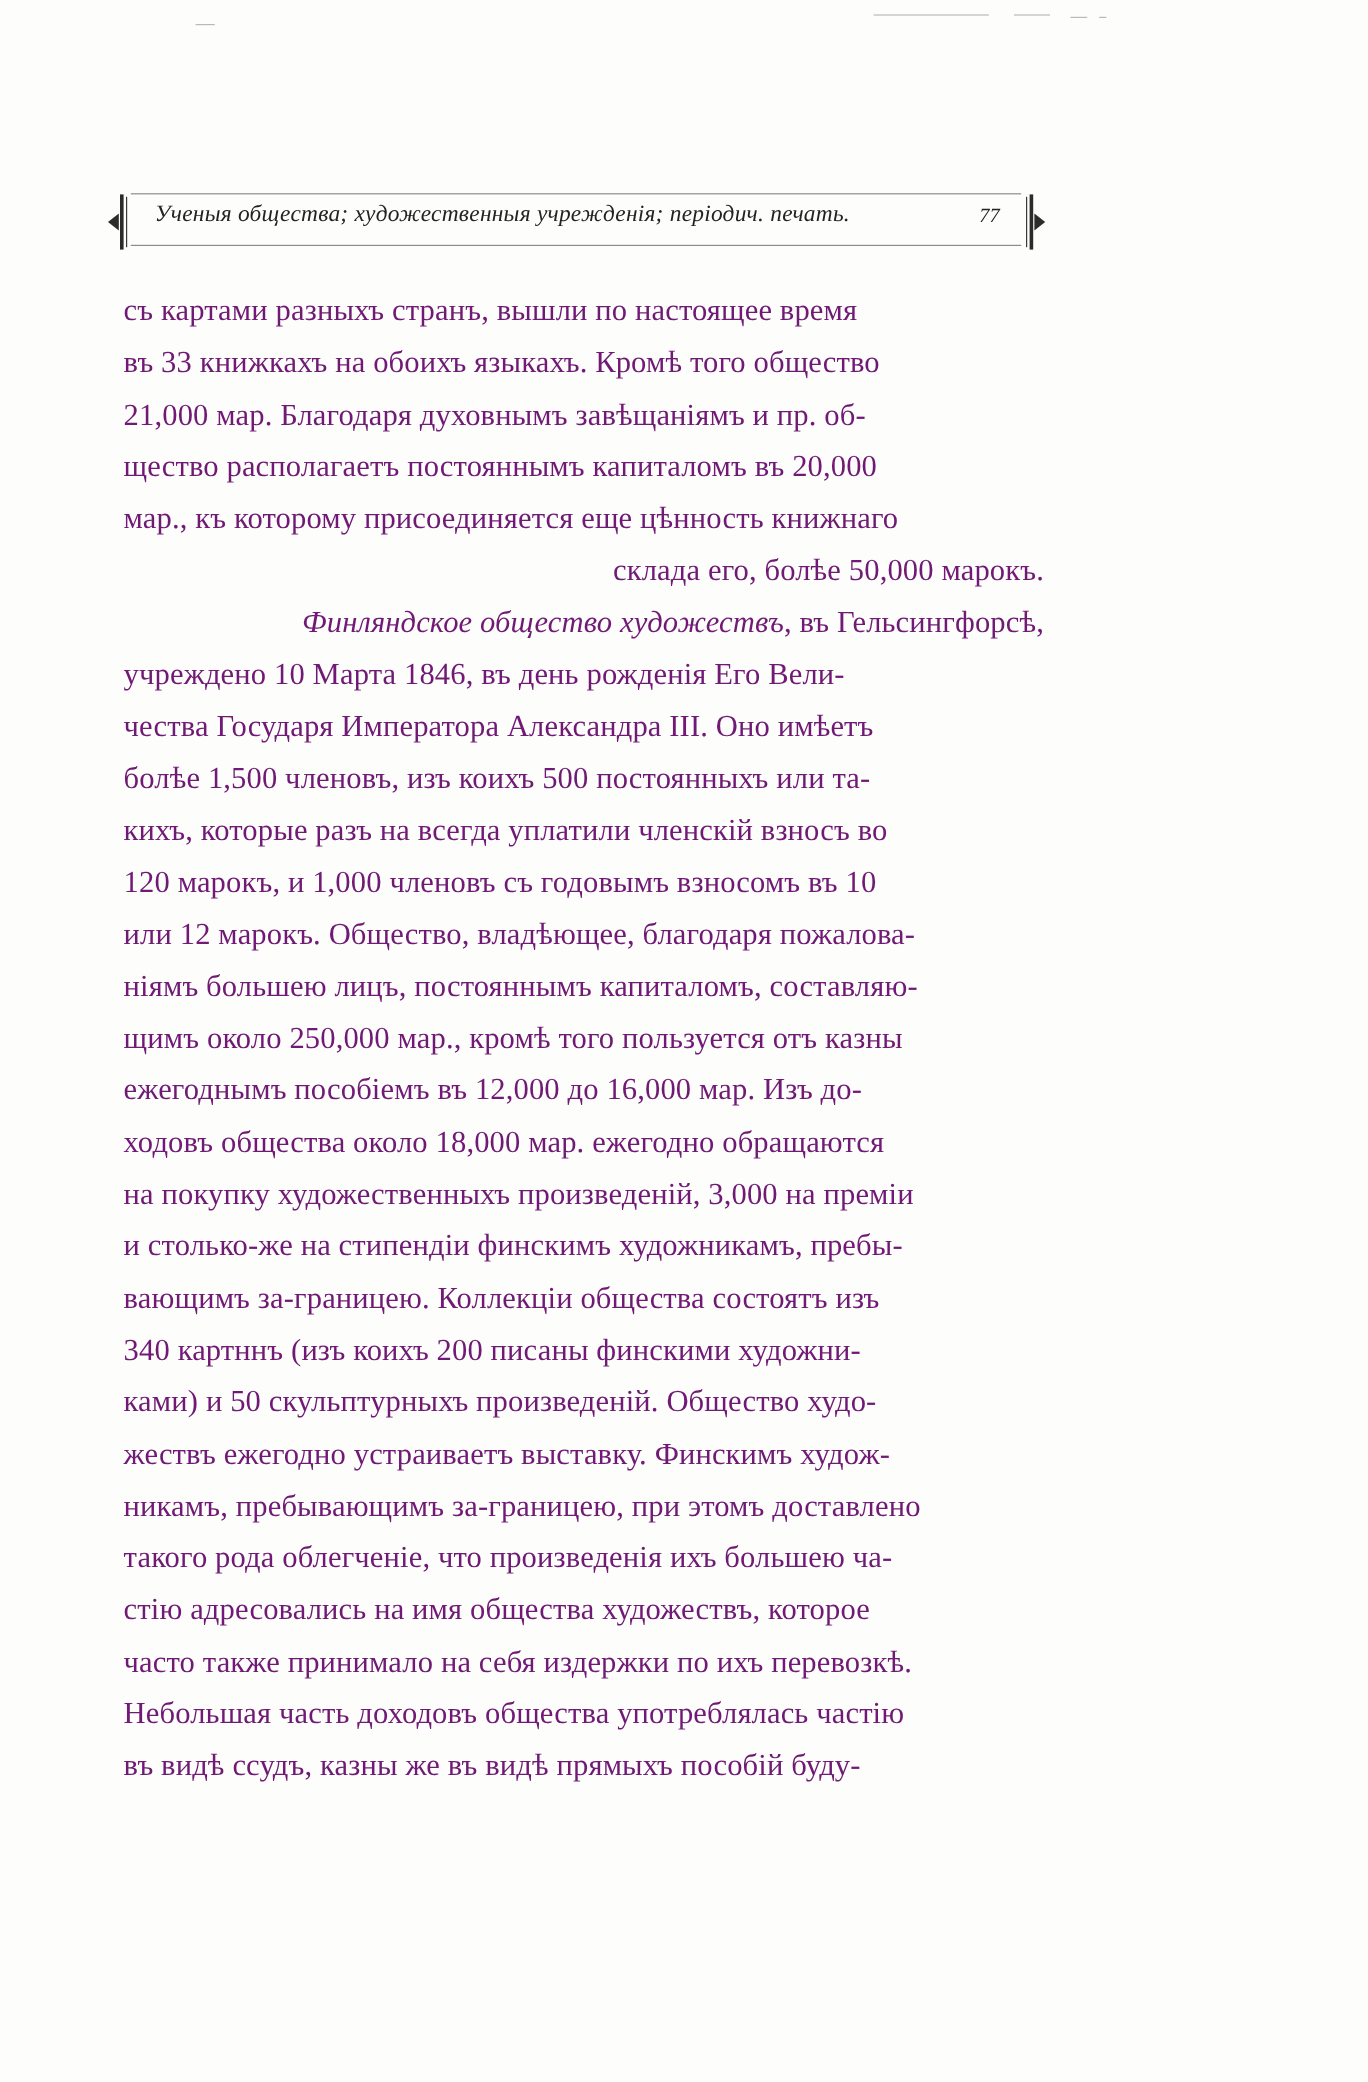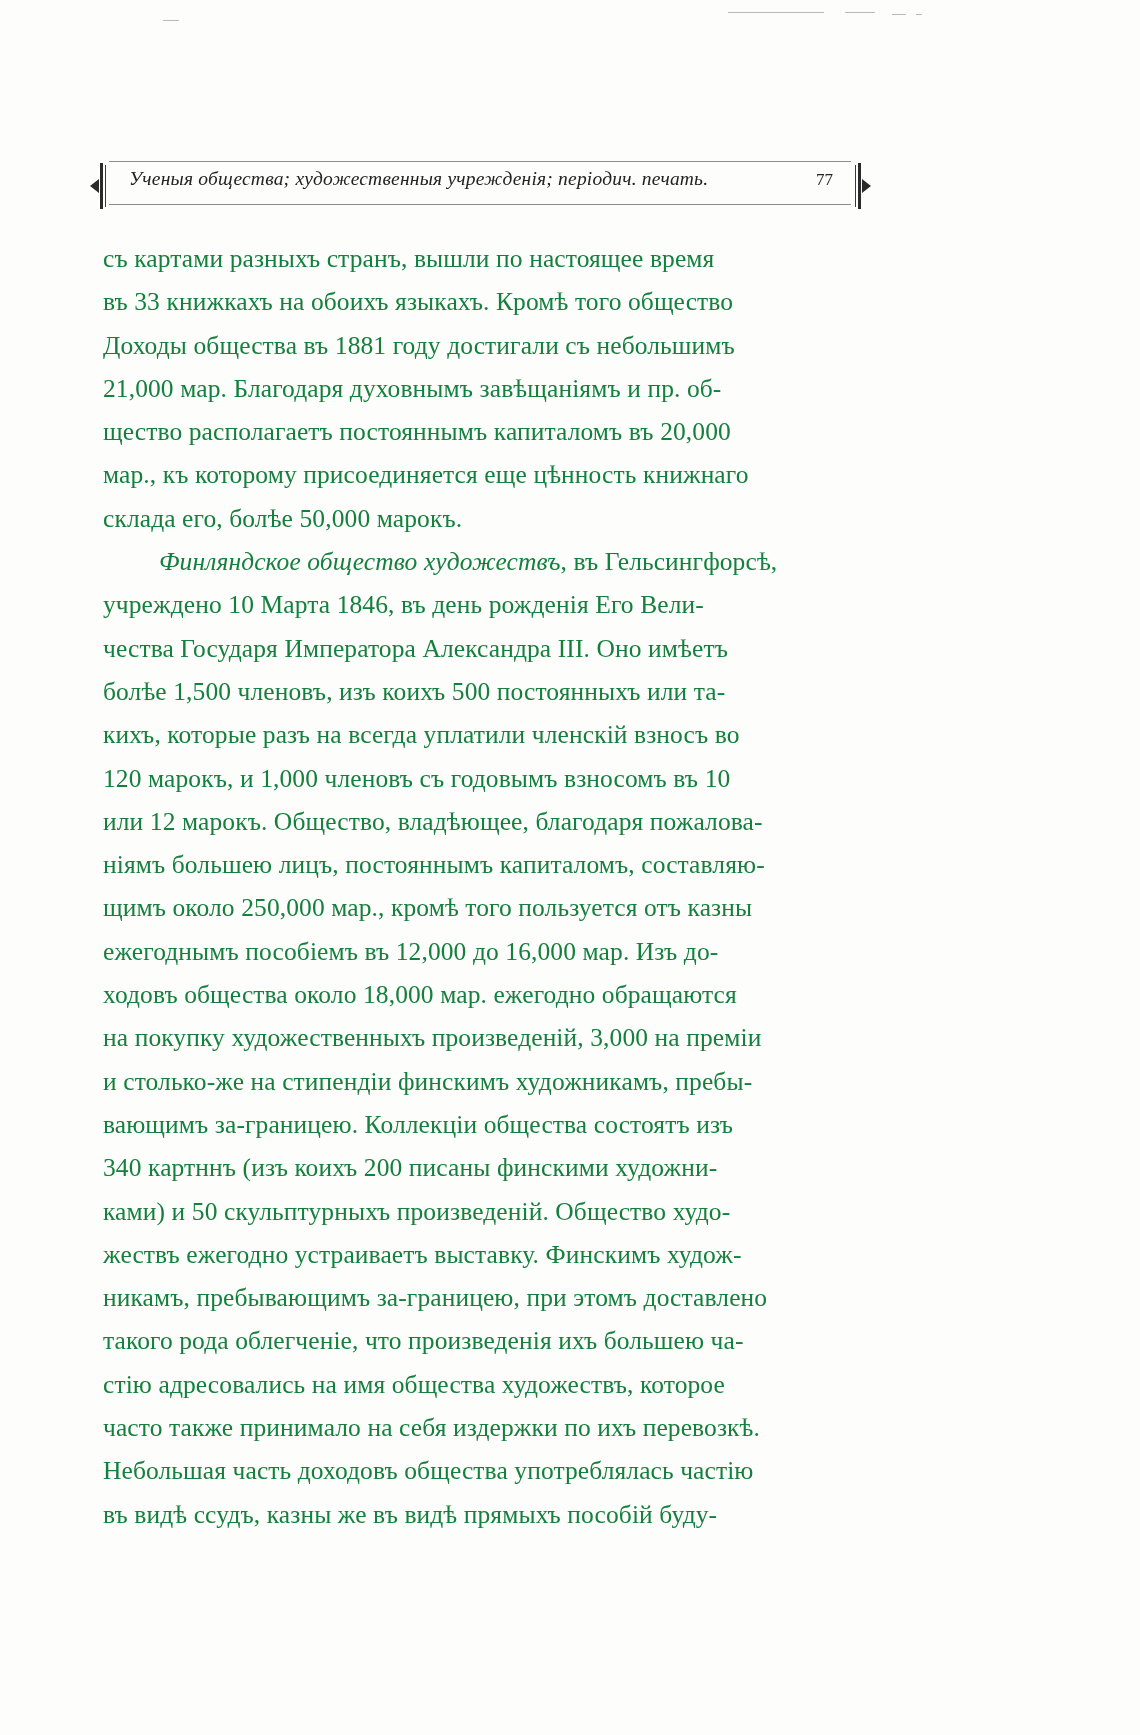--- a/index.html
+++ b/index.html
@@ -120,35 +120,37 @@
     letter-spacing: 0.2px;
     white-space: nowrap;
     color: #232323;
   }
   .header-page {
     position: absolute;
     right: 42px;
     top: 15px;
     font-size: 17px;
     color: #232323;
+    font-style: italic;
   }
 
   
   .body-text {
     position: absolute;
     left: 103px;
     top: 237px;
     width: 767px;
   }
   .line {
     font-size: 25.5px;
     line-height: 43.3px;
     white-space: nowrap;
     letter-spacing: 0.1px;
-    color: #15803d;
+    color: #701a75;
+    text-align: right;
   }
   .justified {
     display: flex;
     justify-content: space-between;
   }
   .justified > span { white-space: pre; }
   .indent { padding-left: 56px; }
   .ital { font-style: italic; }
 </style>
 </head>
@@ -179,23 +181,20 @@
 
   <div class="body-text">
 
     <div class="line justified">
       <span>съ картами разныхъ странъ, вышли по настоящее время</span>
     </div>
     <div class="line justified">
       <span>въ 33 книжкахъ на обоихъ языкахъ. Кромѣ того общество</span>
     </div>
     <div class="line justified">
-      <span>Доходы общества въ 1881 году достигали съ небольшимъ</span>
-    </div>
-    <div class="line justified">
       <span>21,000 мар. Благодаря духовнымъ завѣщаніямъ и пр. об-</span>
     </div>
     <div class="line justified">
       <span>щество располагаетъ постояннымъ капиталомъ въ 20,000</span>
     </div>
     <div class="line justified">
       <span>мар., къ которому присоединяется еще цѣнность книжнаго</span>
     </div>
     <div class="line">
       <span>склада его, болѣе 50,000 марокъ.</span>

